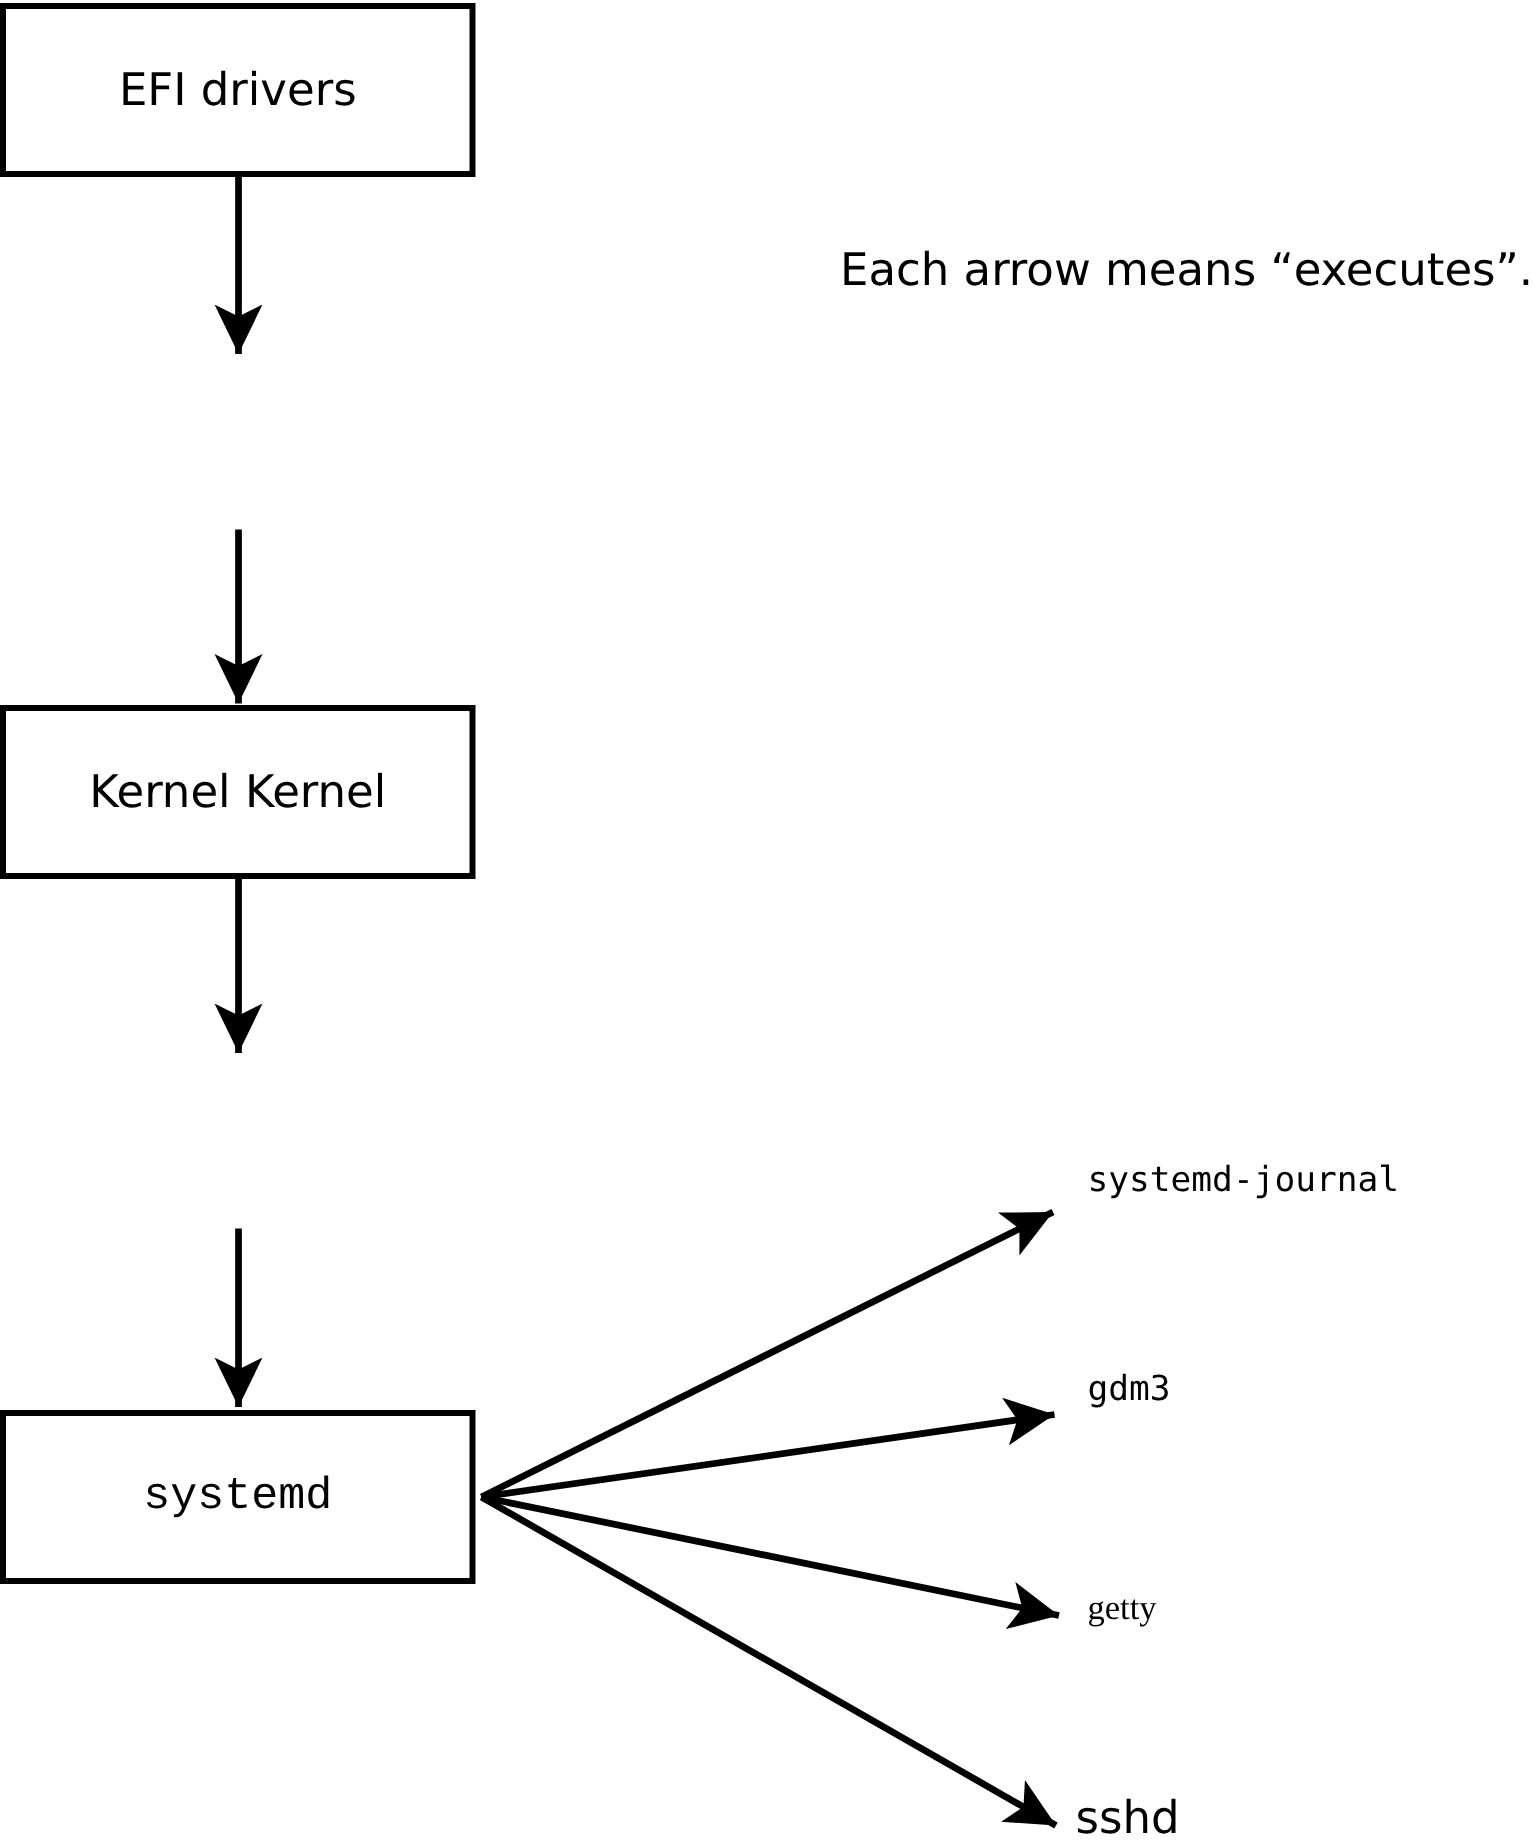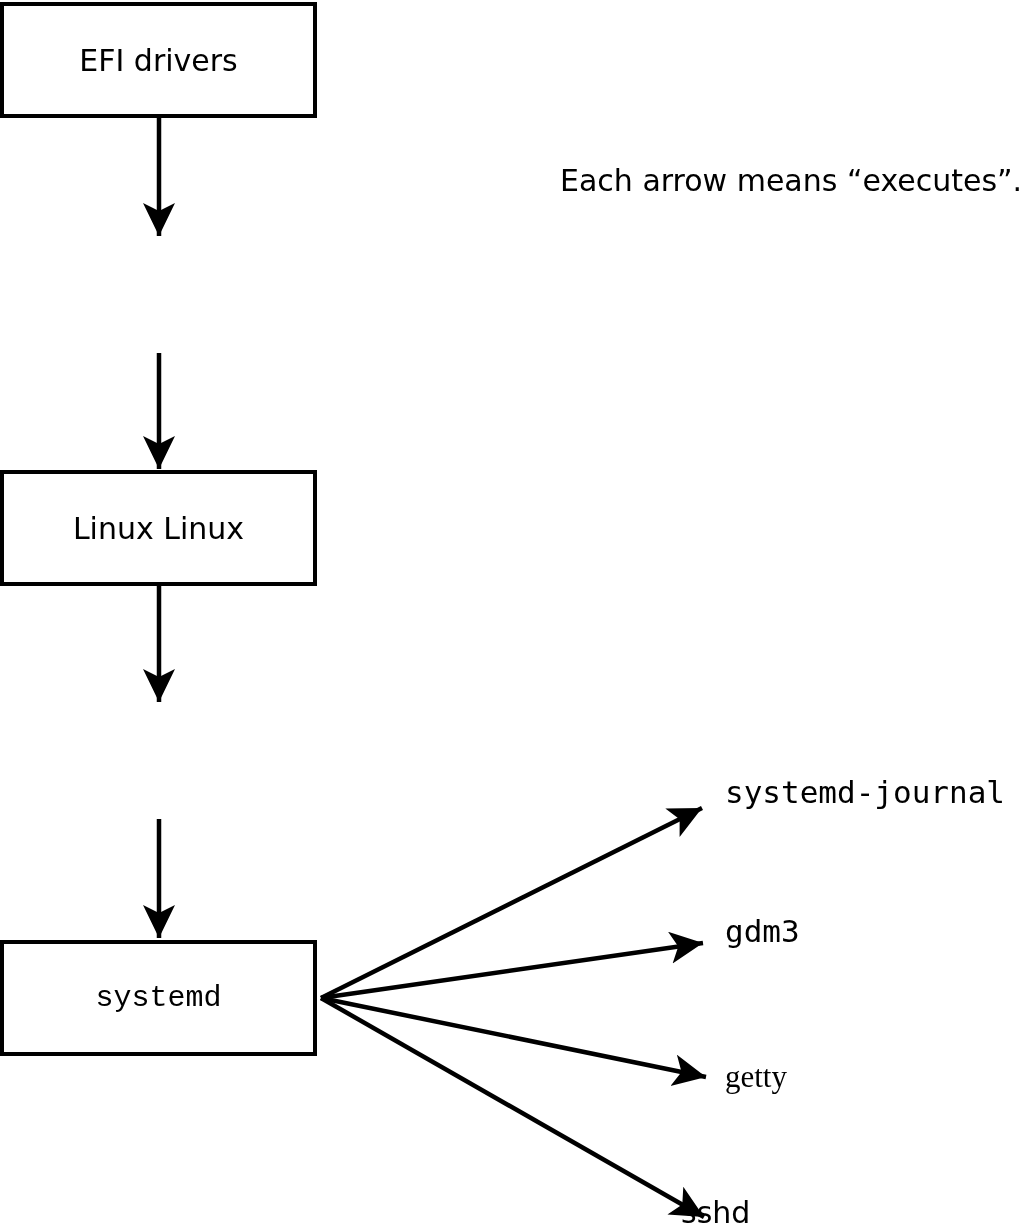--- a/index.html
+++ b/index.html
@@ -42,21 +42,21 @@
   .annotation {
     position: absolute;
     left: 560px;
     top: 163px;
     font-size: 30px;
     white-space: nowrap;
   }
   .target {
     position: absolute;
     font-family: "DejaVu Sans Mono", monospace;
-    font-size: 31px;
+    font-size: 23px;
     white-space: nowrap;
   }
   .target.sans {
     font-family: "DejaVu Sans", sans-serif;
     font-size: 30px;
   }
 </style>
 </head>
 <body>
 
@@ -79,31 +79,31 @@
     <line x1="321" y1="998" x2="706" y2="1077" stroke="#000000" stroke-width="4.5" marker-end="url(#ah)"></line>
     <line x1="321" y1="998" x2="704" y2="1217" stroke="#000000" stroke-width="4.5" marker-end="url(#ah)"></line>
   </svg>
 
   <div class="node" style="top: 2px;">
     <span class="node-label">EFI drivers</span>
   </div>
 
 
   <div class="node" style="top: 470px;">
-    <span class="node-label">Linux Linux</span>
+    <span class="node-label">Kernel Kernel</span>
   </div>
 
 
   <div class="node" style="top: 940px; font-family: Liberation Mono, monospace;">
     <span class="node-label">systemd</span>
   </div>
 
   <div class="annotation">Each arrow means “executes”.</div>
 
   <div class="target" style="left: 725px; top: 774px;">systemd-journal</div>
 
   <div class="target" style="left: 725px; top: 913px;">gdm3</div>
 
   <div class="target" style="left: 725px; top: 1059px; font-family: Liberation Serif, serif;">getty</div>
 
-  <div class="target sans" style="left: 681px; top: 1195px;">sshd</div>
+  <div class="target sans" style="left: 717px; top: 1195px;">sshd</div>
 
 </div>
 
 </body></html>

